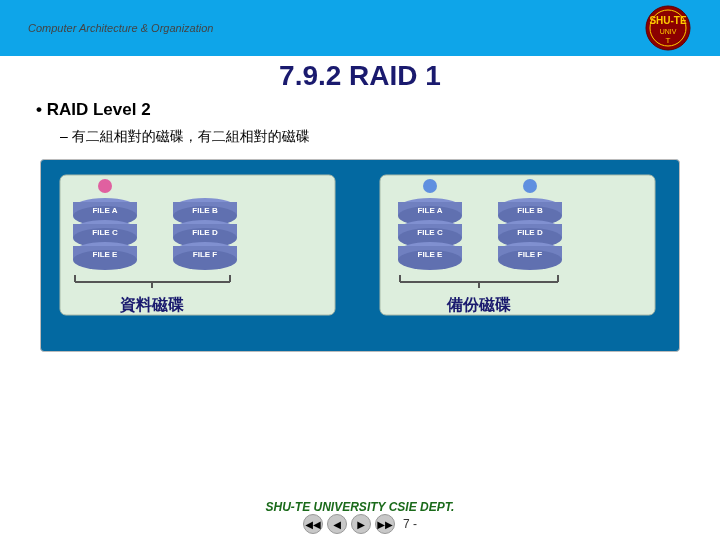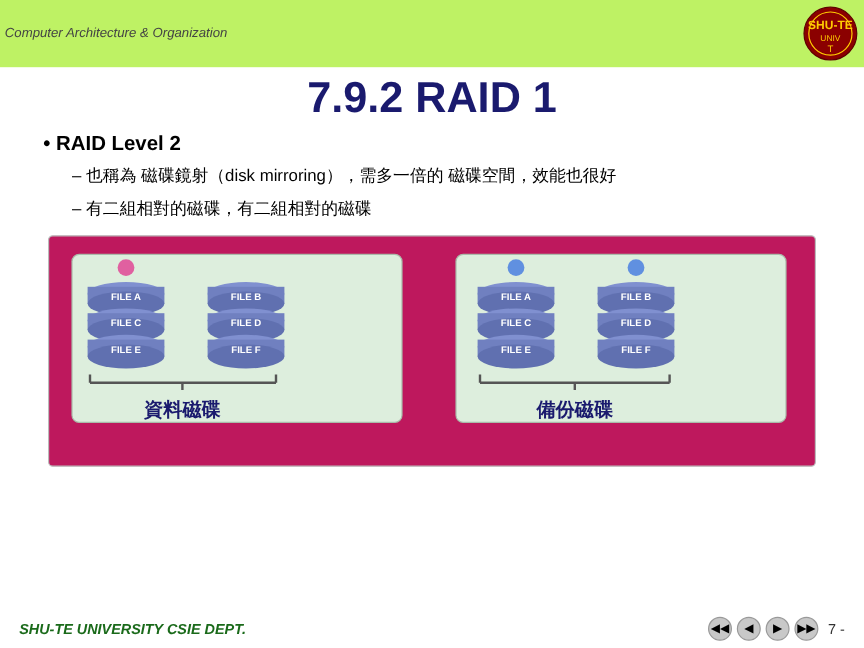--- a/index.html
+++ b/index.html
@@ -10,37 +10,37 @@
       font-family: Arial, 'Microsoft JhengHei', sans-serif;
       overflow: hidden;
       position: relative;
     }
 
     
     #header {
       display: flex;
       justify-content: space-between;
       align-items: center;
-      padding: 4px 4px;
-      background: #bef264;
+      padding: 4px 28px;
+      background: #0ea5e9;
     }
     #header-title {
       font-size: 11px;
       color: #444;
       font-style: italic;
     }
     #logo {
       width: 48px;
       height: 48px;
     }
 
     
     #main-title {
       text-align: center;
-      font-size: 36px;
+      font-size: 28px;
       font-weight: bold;
       color: #1a1a6e;
       margin: 4px 0 8px 0;
     }
 
     
     #content {
       padding: 0 36px;
     }
 
@@ -60,39 +60,40 @@
     }
 
     .bullet-sub::before {
       content: '– ';
     }
 
     
     #diagram {
       margin: 12px auto 0 auto;
       width: 640px;
-      background: #be185d;
+      background: #0369a1;
       border: 1px solid #bbb;
       border-radius: 4px;
       padding: 10px 10px 6px 10px;
       display: flex;
       flex-direction: column;
       align-items: center;
     }
 
     
     #footer {
       position: absolute;
       bottom: 6px;
       left: 0;
       right: 0;
       display: flex;
-      justify-content: space-between;
+      justify-content: flex-end;
       align-items: center;
       padding: 0 16px;
+      flex-direction: column;
     }
 
     #footer-title {
       font-size: 12px;
       font-weight: bold;
       color: #1a6a1a;
       font-style: italic;
     }
 
     .nav-buttons {
@@ -134,21 +135,20 @@
     <text x="24" y="39" text-anchor="middle" fill="#ffcc00" font-size="8">T</text>
   </svg>
 </div>
 
 <div id="main-title">7.9.2 RAID 1</div>
 
 <div id="content">
   <div class="bullet-main">
     • <span>RAID Level 2</span>
   </div>
-  <div class="bullet-sub">也稱為 磁碟鏡射（disk mirroring），需多一倍的 磁碟空間，效能也很好</div>
   <div class="bullet-sub">有二組相對的磁碟，有二組相對的磁碟</div>
 </div>
 
 <div id="diagram">
   <svg width="620" height="175" viewBox="0 0 620 175">
 
     <rect x="10" y="5" width="275" height="140" rx="6" fill="#ddeedd" stroke="#aabbaa" stroke-width="1"></rect>
 
     <rect x="330" y="5" width="275" height="140" rx="6" fill="#ddeedd" stroke="#aabbaa" stroke-width="1"></rect>
 

